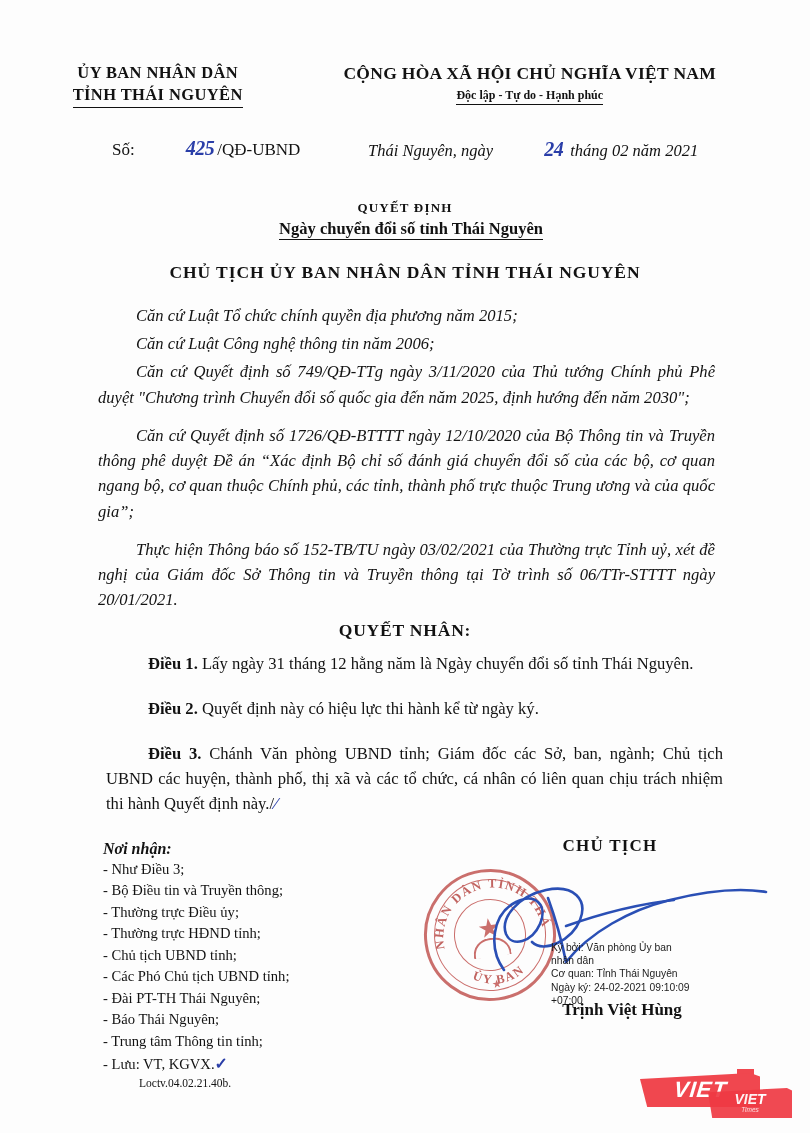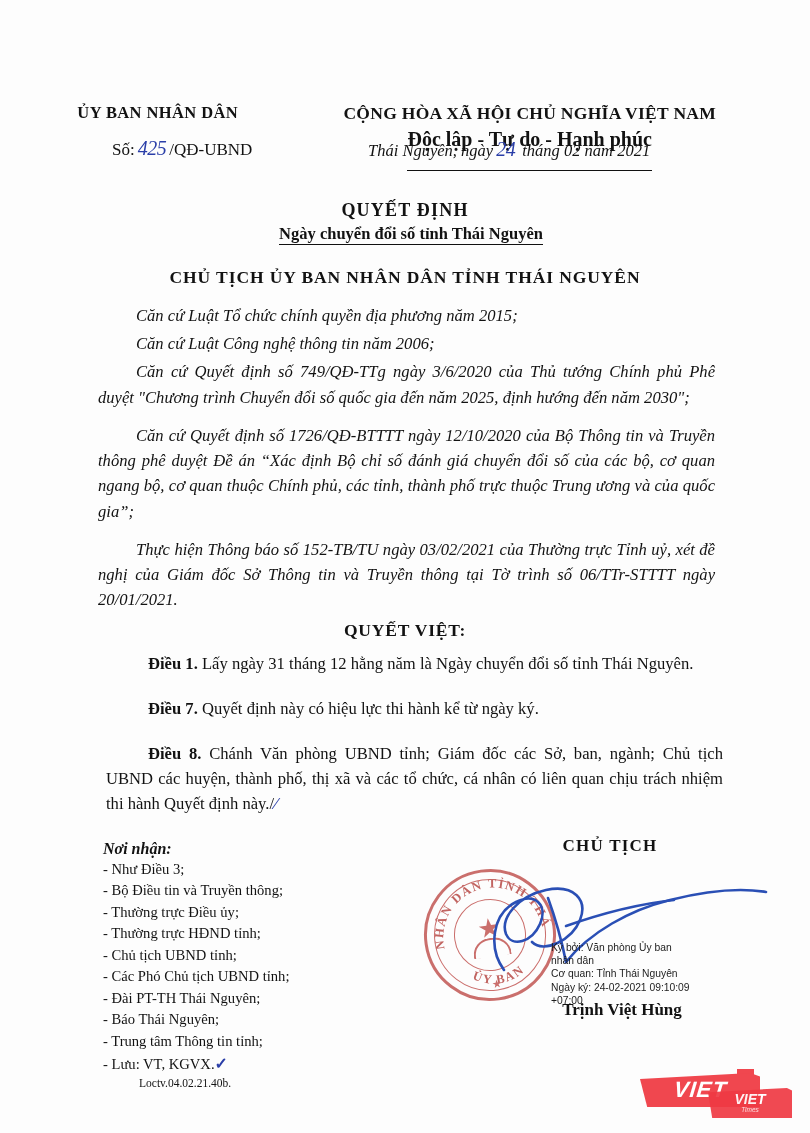--- a/index.html
+++ b/index.html
@@ -21,21 +21,20 @@
   }
 
   
   .header {
     position: absolute;
     top: 62px;
     left: 0;
     width: 744px;
     display: flex;
     align-items: flex-start;
-    margin-top: 40px;
   }
   .hdr-left {
     width: 300px;
     text-align: center;
     padding-left: 18px;
   }
   .hdr-right {
     width: 460px;
     text-align: center;
     padding-left: 18px;
@@ -54,64 +53,65 @@
   }
   .natl-line1 {
     font-weight: bold;
     font-size: 17.5px;
     letter-spacing: 0.3px;
     line-height: 1.3;
     white-space: nowrap;
   }
   .natl-line2 {
     font-weight: bold;
-    font-size: 20px;
+    font-size: 12px;
     line-height: 1.35;
     margin-top: 1px;
     display: inline-block;
     border-bottom: 1.6px solid #111;
-    padding-bottom: 17px;
+    padding-bottom: 1px;
     white-space: nowrap;
   }
 
   .numline {
     position: absolute;
     top: 137px;
     left: 112px;
     font-size: 17px;
     white-space: nowrap;
   }
   .hand {
     color: #2a3ea8;
-    font-weight: normal;
+    font-weight: bold;
     font-style: italic;
     font-size: 20px;
     letter-spacing: -0.5px;
     padding: 0 3px;
+    margin-left: 48px;
   }
   .dateline {
     position: absolute;
     top: 138px;
     left: 368px;
     font-style: italic;
     font-size: 16.5px;
     white-space: nowrap;
   }
 
   
   .title-block {
     position: absolute;
     top: 200px;
     left: 0;
     width: 810px;
     text-align: center;
   }
   .t-main {
     font-weight: bold;
-    font-size: 18px;
+    font-size: 13px;
     letter-spacing: 1.2px;
   }
   .t-sub {
     font-weight: bold;
     font-size: 16.5px;
     margin-top: 3px;
     padding-left: 12px;
   }
   .t-sub .u {
     border-bottom: 1.5px solid #111;
@@ -379,20 +379,21 @@
   }
 </style>
 </head>
 <body>
 
 <div class="page">
 
   <div class="header">
     <div class="hdr-left">
       <div class="org-line">ỦY BAN NHÂN DÂN</div>
+      <div class="org-line underlined">TỈNH THÁI NGUYÊN</div>
     </div>
     <div class="hdr-right">
       <div class="natl-line1">CỘNG HÒA XÃ HỘI CHỦ NGHĨA VIỆT NAM</div>
       <div class="natl-line2">Độc lập - Tự do - Hạnh phúc</div>
     </div>
   </div>
 
   <div class="numline">
     <span>Số:</span><span class="hand">425</span><span>/QĐ-UBND</span>
   </div>
@@ -403,36 +404,36 @@
 
   <div class="title-block">
     <div class="t-main">QUYẾT ĐỊNH</div>
     <div class="t-sub"><span class="u">Ngày chuyển đổi số tỉnh Thái Nguyên</span></div>
     <div class="t-auth">CHỦ TỊCH ỦY BAN NHÂN DÂN TỈNH THÁI NGUYÊN</div>
   </div>
 
   <div class="body-wrap">
     <p class="para">Căn cứ Luật Tổ chức chính quyền địa phương năm 2015;</p>
     <p class="para">Căn cứ Luật Công nghệ thông tin năm 2006;</p>
-    <p class="para">Căn cứ Quyết định số 749/QĐ-TTg ngày 3/6/2020 của Thủ tướng Chính phủ Phê duyệt "Chương trình Chuyển đổi số quốc gia đến năm 2025, định hướng đến năm 2030";</p>
+    <p class="para">Căn cứ Quyết định số 749/QĐ-TTg ngày 3/11/2020 của Thủ tướng Chính phủ Phê duyệt "Chương trình Chuyển đổi số quốc gia đến năm 2025, định hướng đến năm 2030";</p>
     <p class="para gap">Căn cứ  Quyết định số 1726/QĐ-BTTTT ngày 12/10/2020 của Bộ Thông tin và Truyền thông phê duyệt Đề án “Xác định Bộ chỉ số đánh giá chuyển đổi số của các bộ, cơ quan ngang bộ, cơ quan thuộc Chính phủ, các tỉnh, thành phố trực thuộc Trung ương và của quốc gia”;</p>
     <p class="para gap">Thực hiện Thông báo số 152-TB/TU ngày 03/02/2021 của Thường trực Tỉnh uỷ, xét đề nghị của Giám đốc Sở Thông tin và Truyền thông tại Tờ trình số 06/TTr-STTTT ngày 20/01/2021.</p>
   </div>
 
-  <div class="decide-head">QUYẾT VIỆT:</div>
+  <div class="decide-head">QUYẾT NHÂN:</div>
 
   <div class="articles">
     <p class="art">
       <b>Điều 1.</b><span> Lấy ngày 31 tháng 12 hằng năm là Ngày chuyển đổi số tỉnh Thái Nguyên.</span>
     </p>
     <p class="art">
-      <b>Điều 7.</b><span> Quyết định này có hiệu lực thi hành kể từ ngày ký.</span>
+      <b>Điều 2.</b><span> Quyết định này có hiệu lực thi hành kể từ ngày ký.</span>
     </p>
     <p class="art">
-      <b>Điều 8.</b><span> Chánh Văn phòng UBND tỉnh; Giám đốc các Sở, ban, ngành; Chủ tịch UBND các huyện, thành phố, thị xã và các tổ chức, cá nhân có liên quan chịu trách nhiệm thi hành Quyết định này./</span><span class="sig-mark"> ⁄ </span>
+      <b>Điều 3.</b><span> Chánh Văn phòng UBND tỉnh; Giám đốc các Sở, ban, ngành; Chủ tịch UBND các huyện, thành phố, thị xã và các tổ chức, cá nhân có liên quan chịu trách nhiệm thi hành Quyết định này./</span><span class="sig-mark"> ⁄ </span>
     </p>
   </div>
 
   <div class="recipients">
     <div class="rcp-title">Nơi nhận:</div>
     <div class="rcp-item">- Như Điều 3;</div>
     <div class="rcp-item">- Bộ Điều tin và Truyền thông;</div>
     <div class="rcp-item">- Thường trực Điều ủy;</div>
     <div class="rcp-item">- Thường trực HĐND tỉnh;</div>
     <div class="rcp-item">- Chủ tịch UBND tỉnh;</div>

